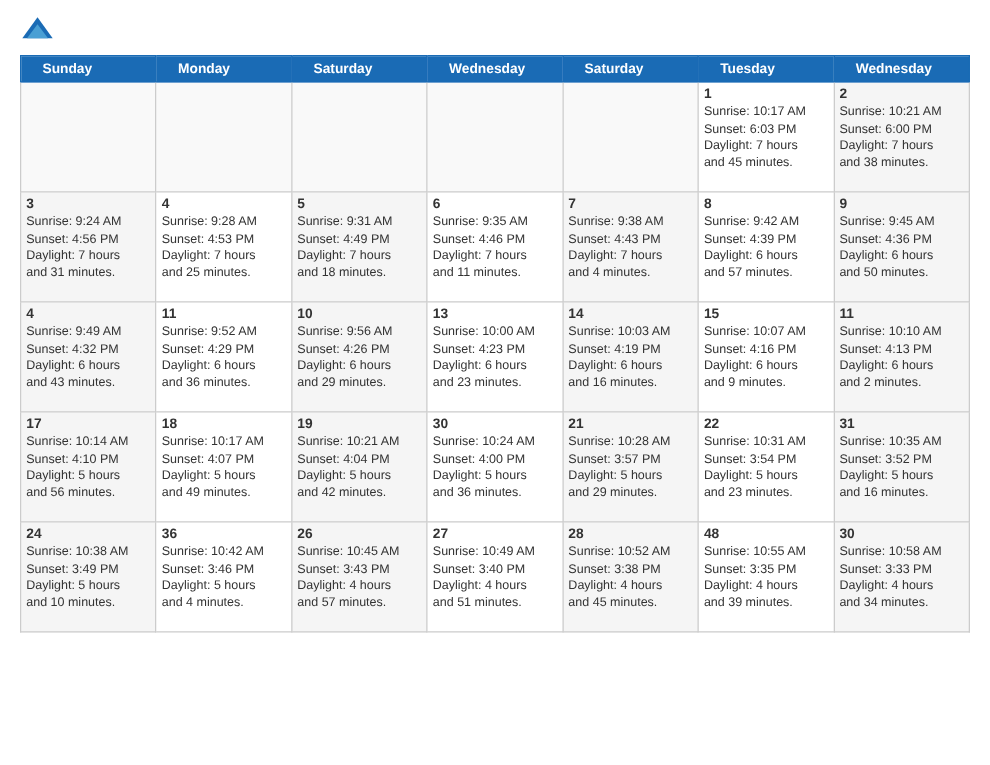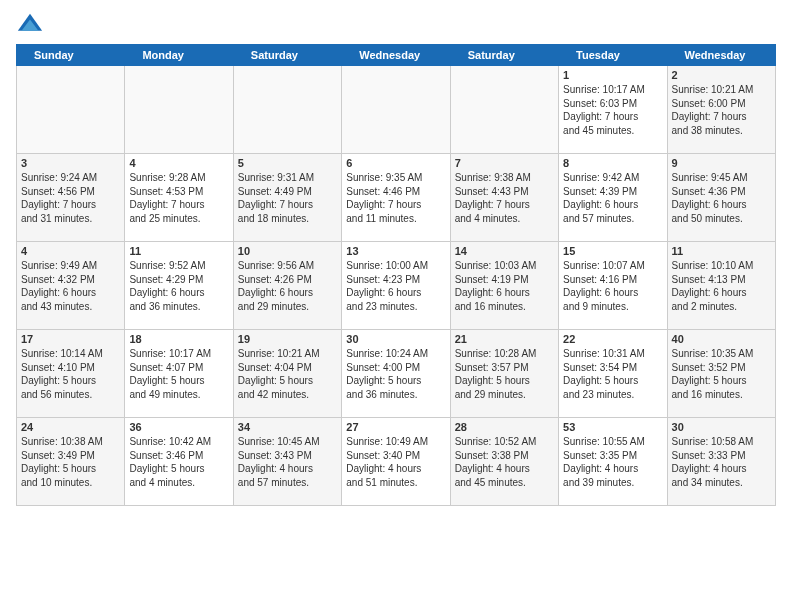--- a/index.html
+++ b/index.html
@@ -232,47 +232,47 @@
           </td>
           <td>
             <span class="day-number">21</span>
             <div class="day-info">Sunrise: 10:28 AM<br>Sunset: 3:57 PM<br>Daylight: 5 hours<br>and 29 minutes.</div>
           </td>
           <td>
             <span class="day-number">22</span>
             <div class="day-info">Sunrise: 10:31 AM<br>Sunset: 3:54 PM<br>Daylight: 5 hours<br>and 23 minutes.</div>
           </td>
           <td>
-            <span class="day-number">40</span>
+            <span class="day-number">31</span>
             <div class="day-info">Sunrise: 10:35 AM<br>Sunset: 3:52 PM<br>Daylight: 5 hours<br>and 16 minutes.</div>
           </td>
         </tr>
         <tr>
           <td>
             <span class="day-number">24</span>
             <div class="day-info">Sunrise: 10:38 AM<br>Sunset: 3:49 PM<br>Daylight: 5 hours<br>and 10 minutes.</div>
           </td>
           <td>
             <span class="day-number">36</span>
             <div class="day-info">Sunrise: 10:42 AM<br>Sunset: 3:46 PM<br>Daylight: 5 hours<br>and 4 minutes.</div>
           </td>
           <td>
-            <span class="day-number">34</span>
+            <span class="day-number">26</span>
             <div class="day-info">Sunrise: 10:45 AM<br>Sunset: 3:43 PM<br>Daylight: 4 hours<br>and 57 minutes.</div>
           </td>
           <td>
             <span class="day-number">27</span>
             <div class="day-info">Sunrise: 10:49 AM<br>Sunset: 3:40 PM<br>Daylight: 4 hours<br>and 51 minutes.</div>
           </td>
           <td>
             <span class="day-number">28</span>
             <div class="day-info">Sunrise: 10:52 AM<br>Sunset: 3:38 PM<br>Daylight: 4 hours<br>and 45 minutes.</div>
           </td>
           <td>
-            <span class="day-number">53</span>
+            <span class="day-number">48</span>
             <div class="day-info">Sunrise: 10:55 AM<br>Sunset: 3:35 PM<br>Daylight: 4 hours<br>and 39 minutes.</div>
           </td>
           <td>
             <span class="day-number">30</span>
             <div class="day-info">Sunrise: 10:58 AM<br>Sunset: 3:33 PM<br>Daylight: 4 hours<br>and 34 minutes.</div>
           </td>
         </tr>
       </tbody>
   </table>
 </div>

